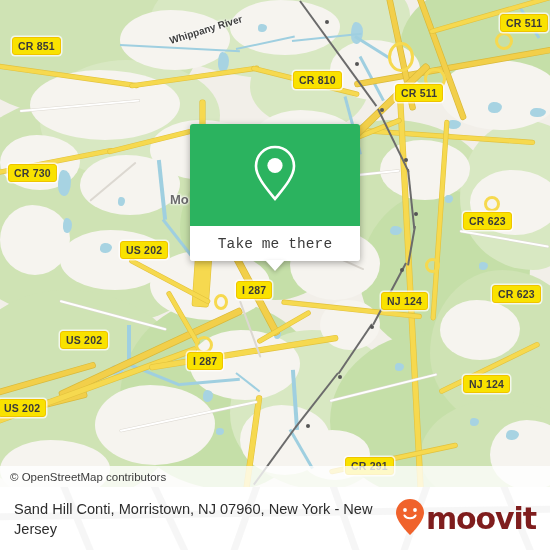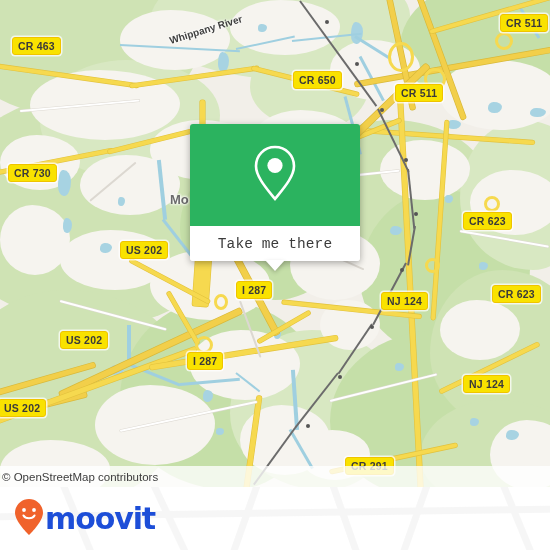--- a/index.html
+++ b/index.html
@@ -63,21 +63,21 @@
   .riverlabel {
     position:absolute; color:#3f3f3f; font-size:10px; font-weight:bold;
     white-space:nowrap; text-shadow:0 0 3px #fff,0 0 3px #fff;
   }
 
   
   #attribution {
     position:absolute; left:0; bottom:0; width:550px; height:21px;
     background:rgba(255,255,255,.78);
     display:flex; align-items:center;
-    padding-left:2px;
+    padding-left:10px;
     font-size:11.5px; color:#3c3c3c;
     font-family:"Liberation Sans", sans-serif;
   }
 
   
   #card {
     position:absolute; left:190px; top:124px; width:170px; height:137px;
     border-radius:3px;
     box-shadow:0 2px 7px rgba(0,0,0,.33);
     overflow:visible;
@@ -122,21 +122,21 @@
     position:absolute; left:0; top:0; width:550px; height:63px;
     display:flex; align-items:center; justify-content:space-between;
     padding:0 14px 0 14px;
   }
   #footer-title {
     font-size:14.6px; color:#2d2d2d; line-height:20px;
     max-width:400px; font-family:"Liberation Sans", sans-serif;
   }
   #logo { display:flex; align-items:center; gap:1px; flex-shrink:0; }
   #logo-word {
-    font-size:30px; font-weight:bold; color:#1d4ed8; letter-spacing:-1.1px;
+    font-size:30px; font-weight:bold; color:#7f1d1d; letter-spacing:-1.1px;
     font-family:"DejaVu Sans", sans-serif; line-height:30px;
   }
 </style>
 </head>
 <body>
 
 <div id="page">
 
   <div id="map">
 
@@ -296,22 +296,22 @@
       <div class="railtick" style="left:400px; top:268px;"></div>
       <div class="railtick" style="left:370px; top:325px;"></div>
       <div class="railtick" style="left:338px; top:375px;"></div>
       <div class="railtick" style="left:306px; top:424px;"></div>
     </div>
 
     <div class="riverlabel" style="left:168px; top:24px; transform:rotate(-17deg);">Whippany River</div>
 
     <div class="placelabel" style="left:170px; top:152px;">Mo</div>
 
-    <div class="shield" style="left:12px;  top:37px;">CR 463</div>
-    <div class="shield" style="left:293px; top:71px;">CR 650</div>
+    <div class="shield" style="left:12px;  top:37px;">CR 851</div>
+    <div class="shield" style="left:293px; top:71px;">CR 810</div>
     <div class="shield" style="left:395px; top:84px;">CR 511</div>
     <div class="shield" style="left:500px; top:14px;">CR 511</div>
     <div class="shield" style="left:8px;   top:164px;">CR 730</div>
     <div class="shield" style="left:120px; top:241px;">US 202</div>
     <div class="shield" style="left:60px;  top:331px;">US 202</div>
     <div class="shield" style="left:-2px;  top:399px;">US 202</div>
     <div class="shield" style="left:236px; top:281px;">I 287</div>
     <div class="shield" style="left:187px; top:352px;">I 287</div>
     <div class="shield" style="left:463px; top:212px;">CR 623</div>
     <div class="shield" style="left:492px; top:285px;">CR 623</div>
@@ -346,20 +346,21 @@
         <path d="M150 -10 L190 75"></path>
         <path d="M260 -10 L230 75"></path>
         <path d="M330 -10 L360 75"></path>
         <path d="M430 -10 L400 75"></path>
         <path d="M500 -10 L535 75"></path>
         <path d="M-10 30 L560 22"></path>
       </g>
     </svg>
 
     <div id="footer-inner">
+      <div id="footer-title">Sand Hill Conti, Morristown, NJ 07960, New York - New Jersey</div>
       <div id="logo">
         <span>
           <svg width="30" height="38" viewBox="0 0 30 38" aria-hidden="true">
             <path d="M15 1 C7.3 1 1 7.2 1 14.8 C1 24 15 37 15 37 C15 37 29 24 29 14.8 C29 7.2 22.7 1 15 1 Z" fill="#f0622b"></path>
             <circle cx="10" cy="12" r="1.9" fill="#ffffff"></circle>
             <circle cx="20" cy="12" r="1.9" fill="#ffffff"></circle>
             <path d="M9.5 17.5 C11.5 21.2 18.5 21.2 20.5 17.5" stroke="#ffffff" stroke-width="2.1" fill="none" stroke-linecap="round"></path>
           </svg>
         </span>
         <span id="logo-word">moovit</span>

